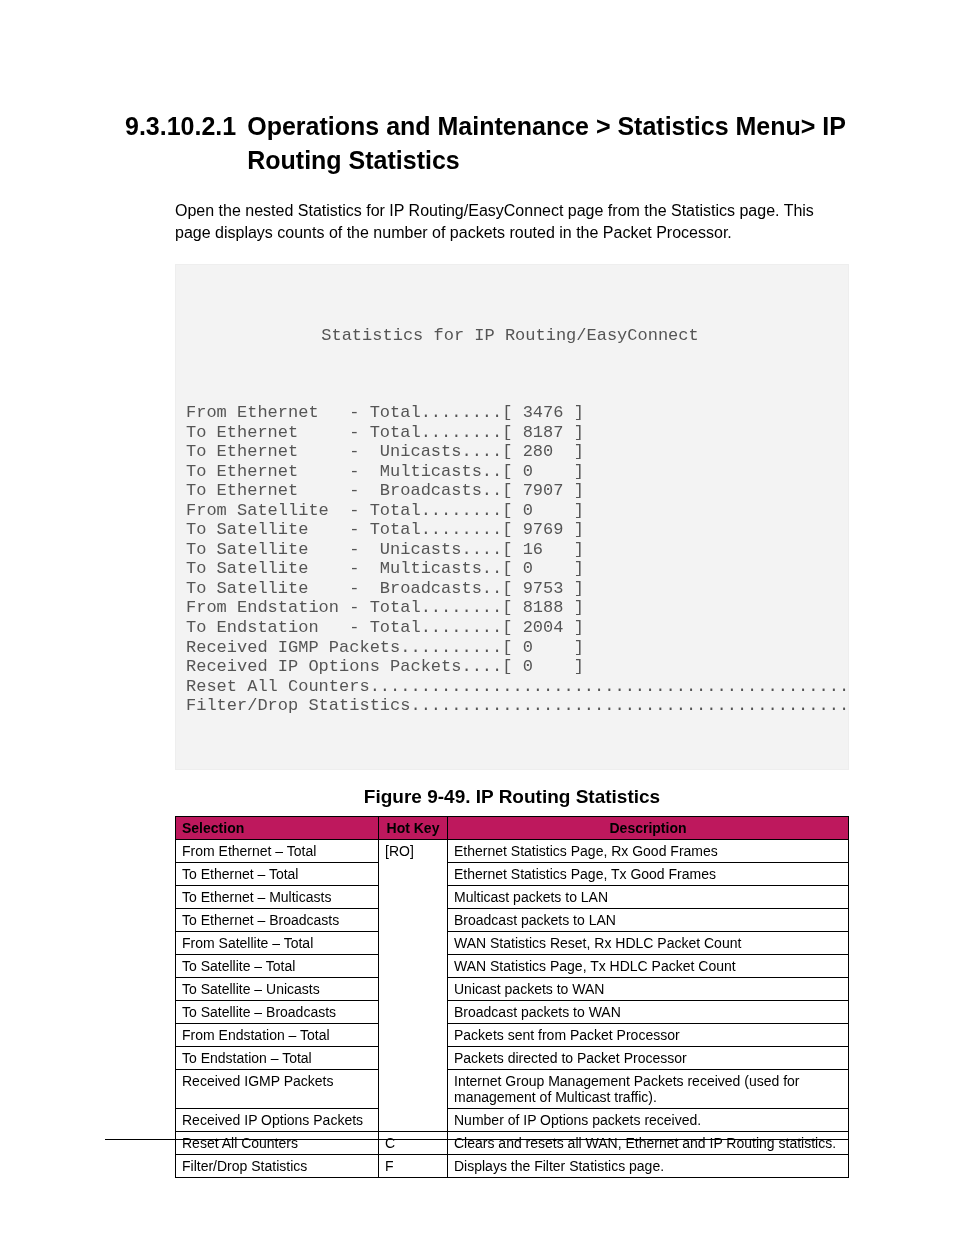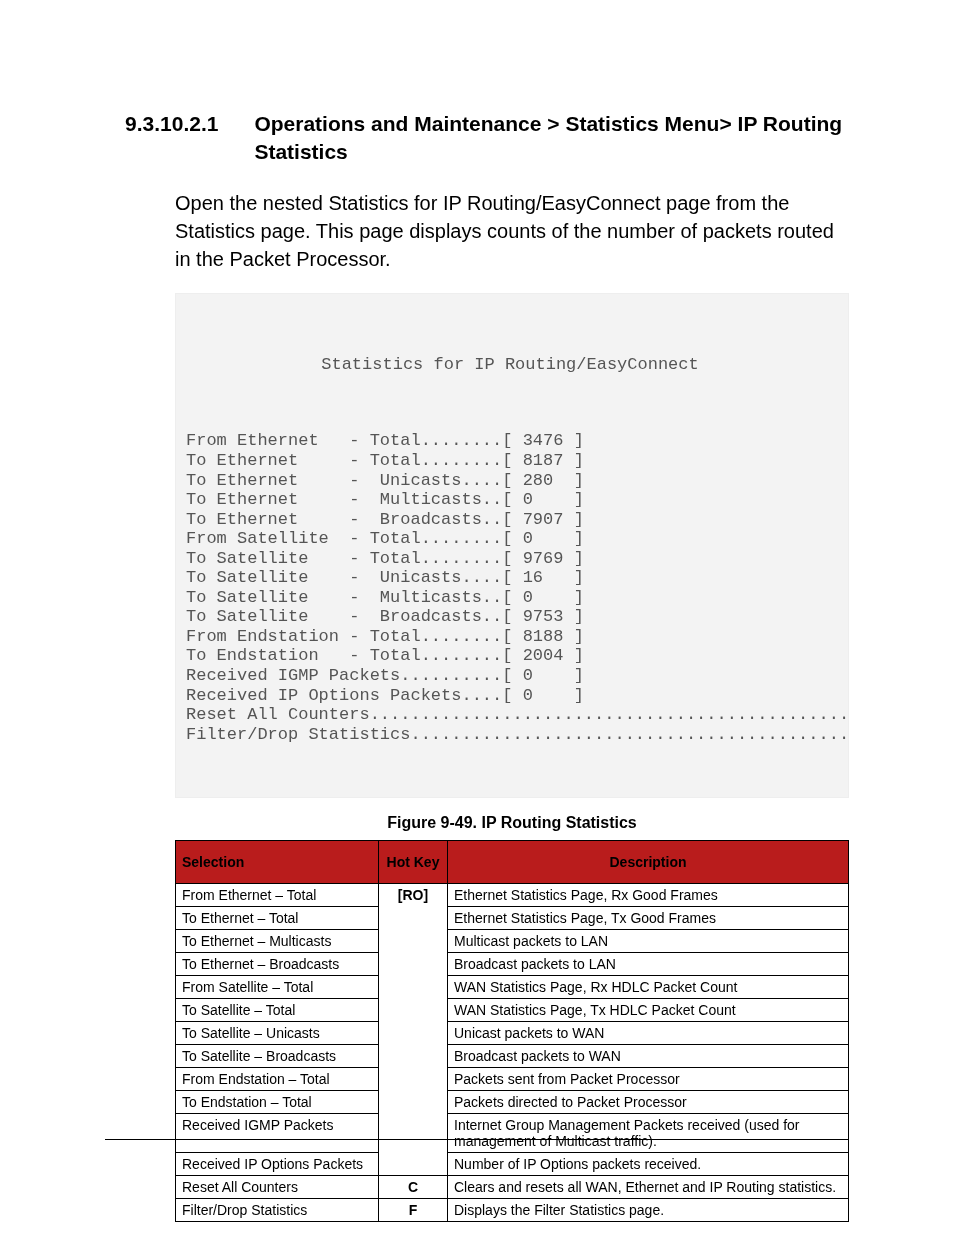--- a/index.html
+++ b/index.html
@@ -12,30 +12,30 @@
   }
   .page {
     width: 954px;
     height: 1235px;
     position: relative;
     box-sizing: border-box;
     padding: 110px 105px 0 125px;
   }
   .heading {
     display: flex;
-    gap: 36px;
+    gap: 11px;
     font-weight: bold;
-    font-size: 21px;
+    font-size: 25px;
     line-height: 1.35;
     margin-bottom: 22px;
   }
   .heading .num { white-space: nowrap; }
   .heading .title { }
   .body-text {
-    font-size: 20px;
+    font-size: 16px;
     line-height: 1.4;
     margin: 12px 0 20px 50px;
   }
   .terminal {
     margin-left: 50px;
     background: #f3f3f3;
     border: 1px solid #eee;
     padding: 22px 0 14px 0;
     font-family: "Courier New", Courier, monospace;
     font-size: 17px;
@@ -45,50 +45,50 @@
     overflow: hidden;
   }
   .terminal .title-line {
     text-align: center;
     margin-bottom: 18px;
     padding-right: 4px;
   }
   .terminal-inner { padding: 0 10px; position: relative; }
   .figcap {
     font-weight: bold;
-    font-size: 16px;
+    font-size: 19px;
     text-align: center;
     margin: 16px 0 8px 50px;
   }
   table.spec {
     margin-left: 50px;
     border-collapse: collapse;
     width: calc(100% - 50px);
     font-size: 14px;
   }
   table.spec th {
-    background: #b91c1c;
+    background: #be185d;
     font-weight: bold;
     border: 1px solid #000;
-    padding: 13px 6px;
+    padding: 3px 6px;
     text-align: center;
   }
   table.spec th.sel { text-align: left; width: 190px; }
   table.spec th.hk  { width: 56px; }
   table.spec td {
     border-left: 1px solid #000;
     border-right: 1px solid #000;
     border-top: 1px solid #000;
     border-bottom: 1px solid #000;
     padding: 3px 6px;
     vertical-align: top;
     font-family: Arial, Helvetica, sans-serif;
     margin-top: 22px;
   }
-  table.spec td.hk { text-align: center; font-weight: bold; }
+  table.spec td.hk { text-align: left; font-weight: normal; }
   
   table.spec tr.ro-span td.hk { border-top: 1px solid #000; border-bottom: none; }
   table.spec tr.ro-mid  td.hk { border-top: none; border-bottom: none; }
   table.spec tr.ro-end  td.hk { border-top: none; border-bottom: 1px solid #000; }
   .footer-rule {
     position: absolute;
     left: 105px; right: 105px; bottom: 95px;
     border-top: 1px solid #000;
   }
 </style>
@@ -152,21 +152,21 @@
           <td>Multicast packets to LAN</td>
         </tr>
         <tr class="ro-mid">
           <td>To Ethernet – Broadcasts</td>
           <td class="hk"></td>
           <td>Broadcast packets to LAN</td>
         </tr>
         <tr class="ro-mid">
           <td>From Satellite – Total</td>
           <td class="hk"></td>
-          <td>WAN Statistics Page, Rx HDLC Packet Count</td>
+          <td>WAN Statistics Reset, Rx HDLC Packet Count</td>
         </tr>
         <tr class="ro-mid">
           <td>To Satellite – Total</td>
           <td class="hk"></td>
           <td>WAN Statistics Page, Tx HDLC Packet Count</td>
         </tr>
         <tr class="ro-mid">
           <td>To Satellite – Unicasts</td>
           <td class="hk"></td>
           <td>Unicast packets to WAN</td>

